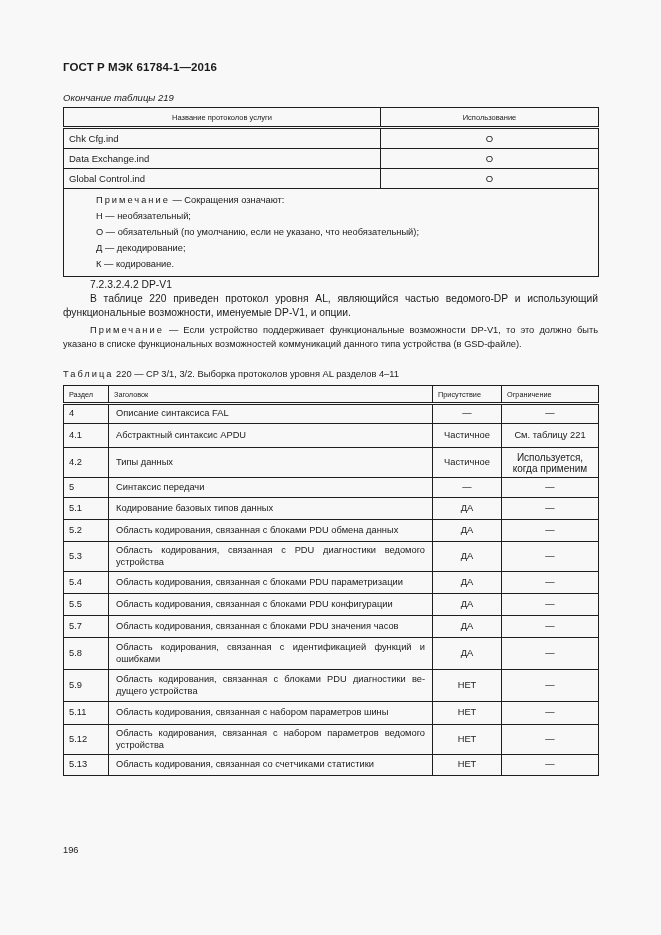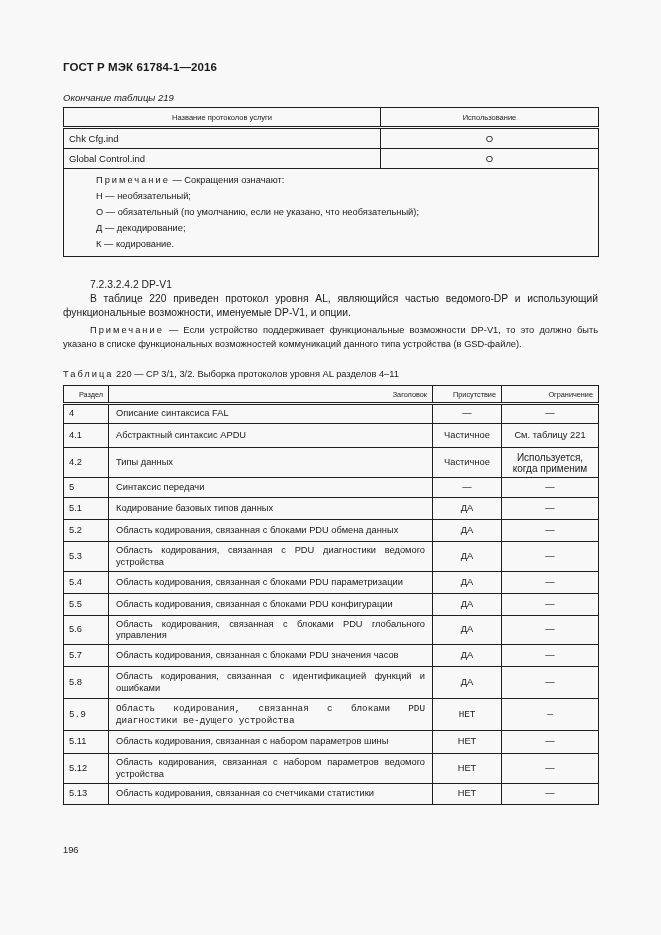--- a/index.html
+++ b/index.html
@@ -16,21 +16,21 @@
   .t219 th { height: 18px; font-size: 7.5px; text-align: center; border-bottom: 3.5px double #1e1e1e; }
   .t219 td { height: 19px; margin-top: 29px; }
   .t219 td.c { text-align: center; }
   .t219 td.note { padding: 3px 0 4px 32px; line-height: 16px; font-size: 9.3px; vertical-align: top; }
   .spaced { letter-spacing: 2px; }
   .sub-heading { left: 90px; top: 279px; font-size: 10.3px; }
   .para { left: 63px; top: 292px; width: 535px; font-size: 10.3px; line-height: 14px; text-indent: 27px; text-align: justify; }
   .para2 { left: 63px; top: 324px; width: 535px; font-size: 9.3px; line-height: 13.5px; text-indent: 27px; text-align: justify; }
   .t220-cap { left: 63px; top: 369px; font-size: 9.3px; }
   .t220 { left: 63px; top: 385px; width: 535px; font-size: 9.3px; }
-  .t220 th { height: 16px; font-size: 7.3px; text-align: right; border-bottom: 3.5px double #1e1e1e; }
+  .t220 th { height: 16px; font-size: 7.3px; text-align: left; border-bottom: 3.5px double #1e1e1e; }
   .t220 td { line-height: 11.5px; }
   .t220 td.num { padding-left: 5px; }
   .t220 td.title { text-align: justify; padding: 2px 7px 2px 7px; }
   .t220 td.c { text-align: center; }
   .t220 td.small { font-size: 10px; line-height: 11px; }
   .page-num { left: 63px; top: 845px; font-size: 9.3px; }
 </style>
 </head>
 <body>
 
@@ -45,20 +45,24 @@
     </colgroup>
   <thead>
     <tr>
       <th>Название протоколов услуги</th>
       <th>Использование</th>
     </tr>
   </thead>
   <tbody>
     <tr>
       <td>Chk Cfg.ind</td>
+      <td class="c">O</td>
+    </tr>
+    <tr>
+      <td>Data Exchange.ind</td>
       <td class="c">O</td>
     </tr>
     <tr>
       <td>Global Control.ind</td>
       <td class="c">O</td>
     </tr>
     <tr>
       <td colspan="2" class="note">
         <div><span class="spaced">Примечание</span><span> — Сокращения означают:</span></div>
         <div>Н — необязательный;</div>
@@ -139,39 +143,33 @@
         <td class="title">Область кодирования, связанная с блоками PDU параметризации</td>
         <td class="c">ДА</td>
         <td class="c">—</td>
       </tr>
       <tr style="height: 22px;">
         <td class="num">5.5</td>
         <td class="title">Область кодирования, связанная с блоками PDU конфигурации</td>
         <td class="c">ДА</td>
         <td class="c">—</td>
       </tr>
-      <tr style="height: 29px;">
-        <td class="num">5.6</td>
-        <td class="title">Область кодирования, связанная с блоками PDU глобального управления</td>
-        <td class="c">ДА</td>
-        <td class="c">—</td>
-      </tr>
       <tr style="height: 22px;">
         <td class="num">5.7</td>
         <td class="title">Область кодирования, связанная с блоками PDU значения часов</td>
         <td class="c">ДА</td>
         <td class="c">—</td>
       </tr>
       <tr style="height: 32px;">
         <td class="num">5.8</td>
         <td class="title">Область кодирования, связанная с идентификацией функций и ошибками</td>
         <td class="c">ДА</td>
         <td class="c">—</td>
       </tr>
-      <tr style="height: 32px; font-family: Liberation Mono, monospace;">
+      <tr style="height: 32px;">
         <td class="num">5.9</td>
         <td class="title">Область кодирования, связанная с блоками PDU диагностики ве-дущего устройства</td>
         <td class="c">НЕТ</td>
         <td class="c">—</td>
       </tr>
       <tr style="height: 23px;">
         <td class="num">5.11</td>
         <td class="title">Область кодирования, связанная с набором параметров шины</td>
         <td class="c">НЕТ</td>
         <td class="c">—</td>

